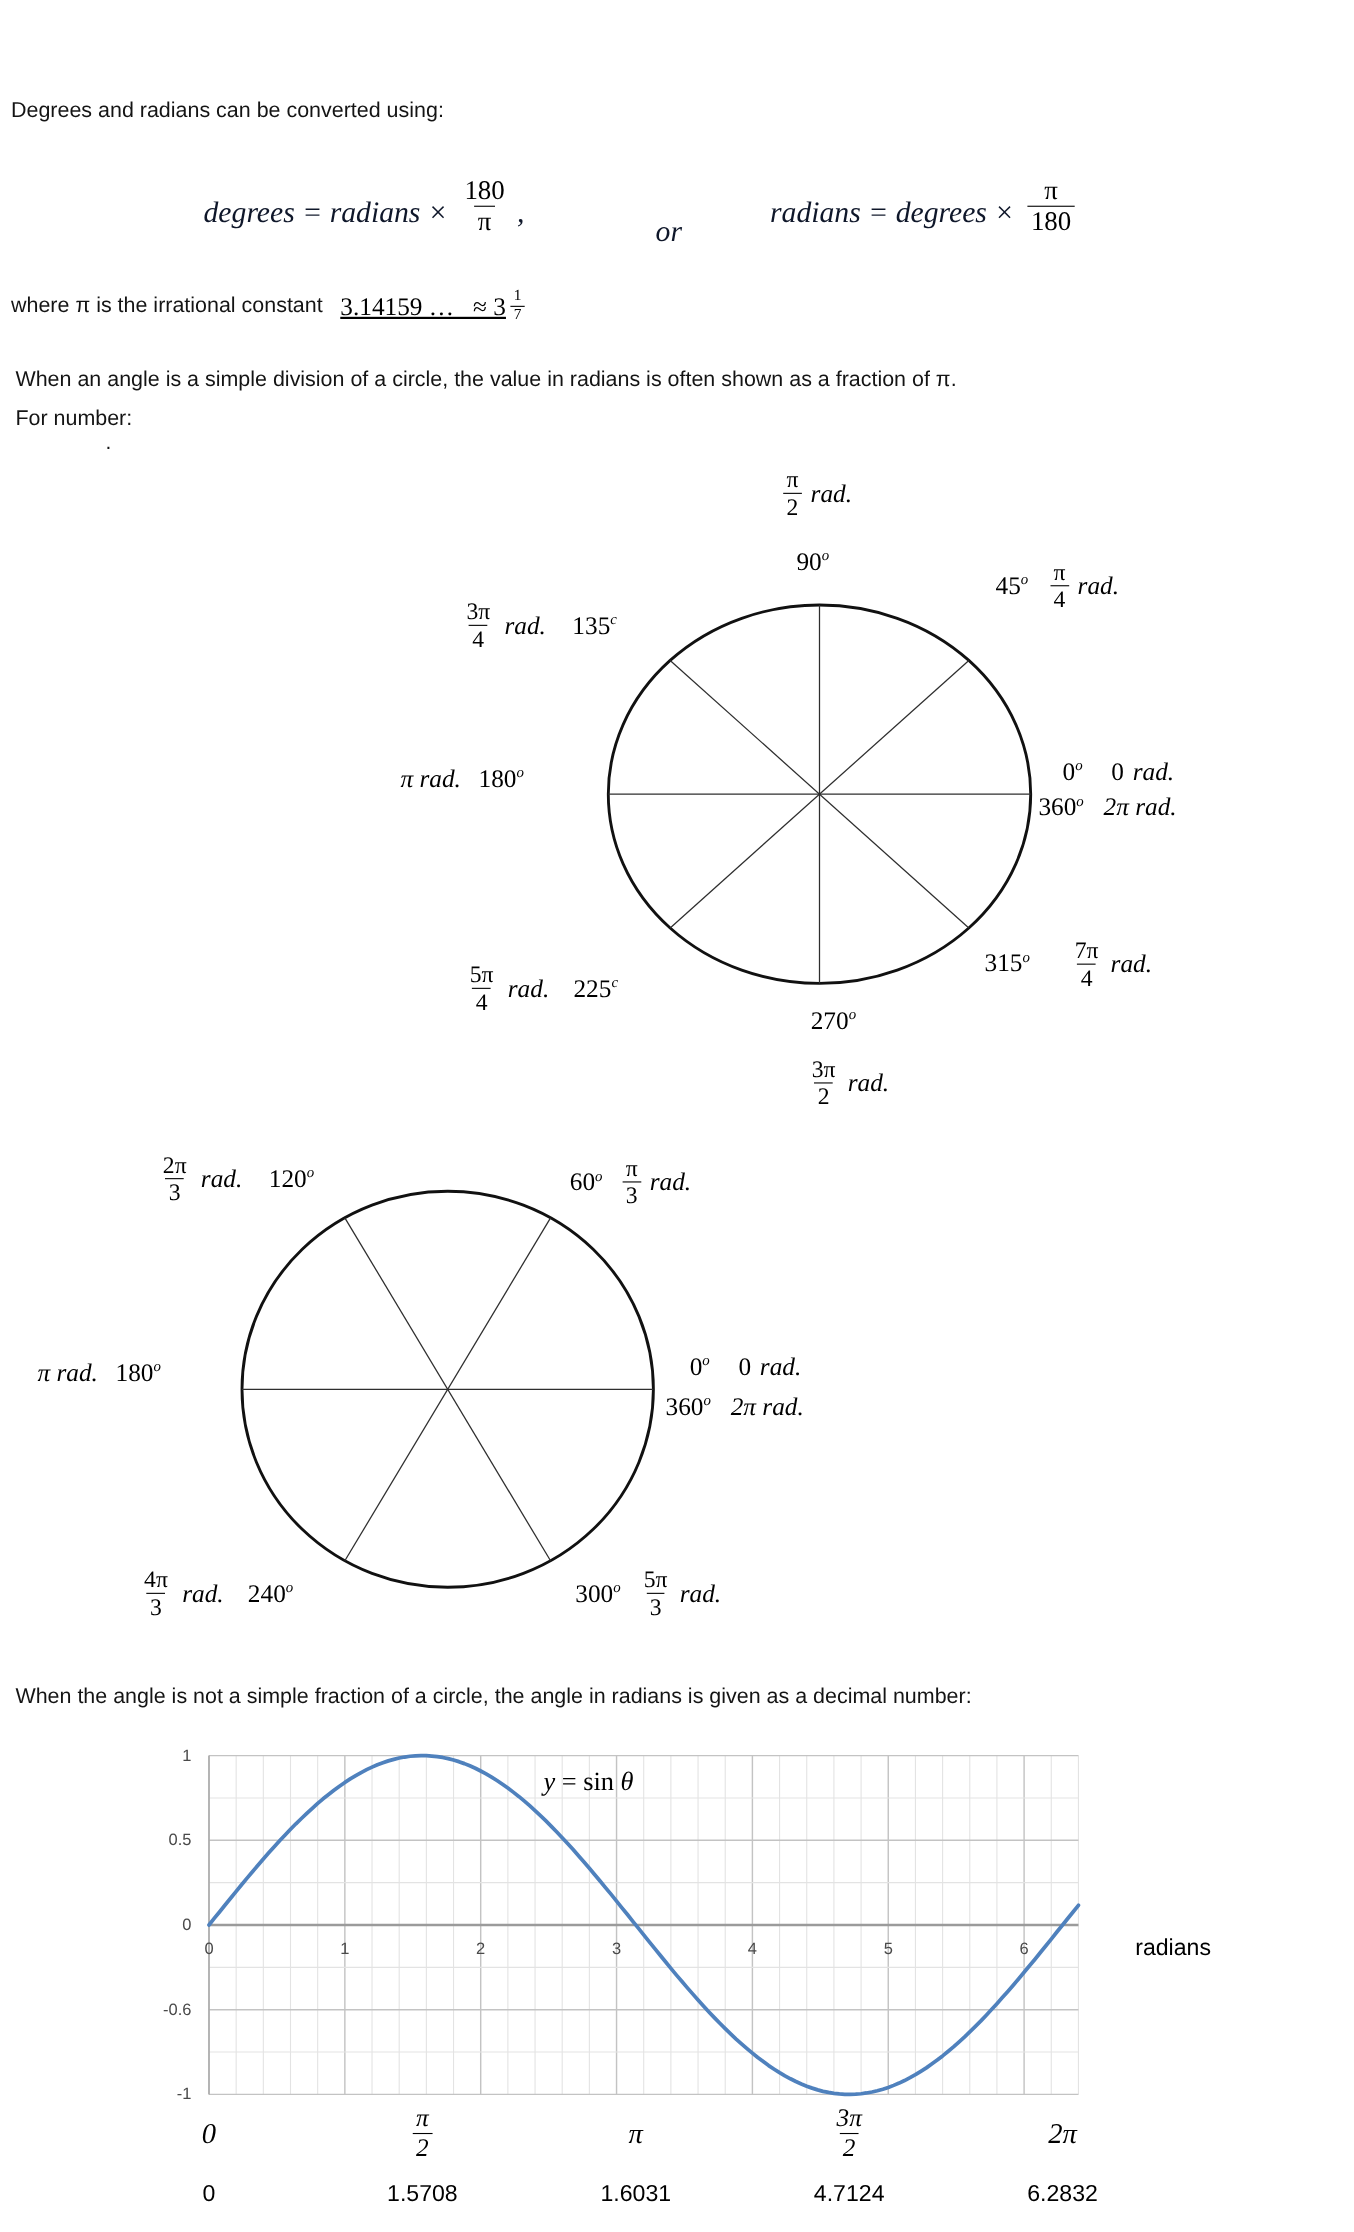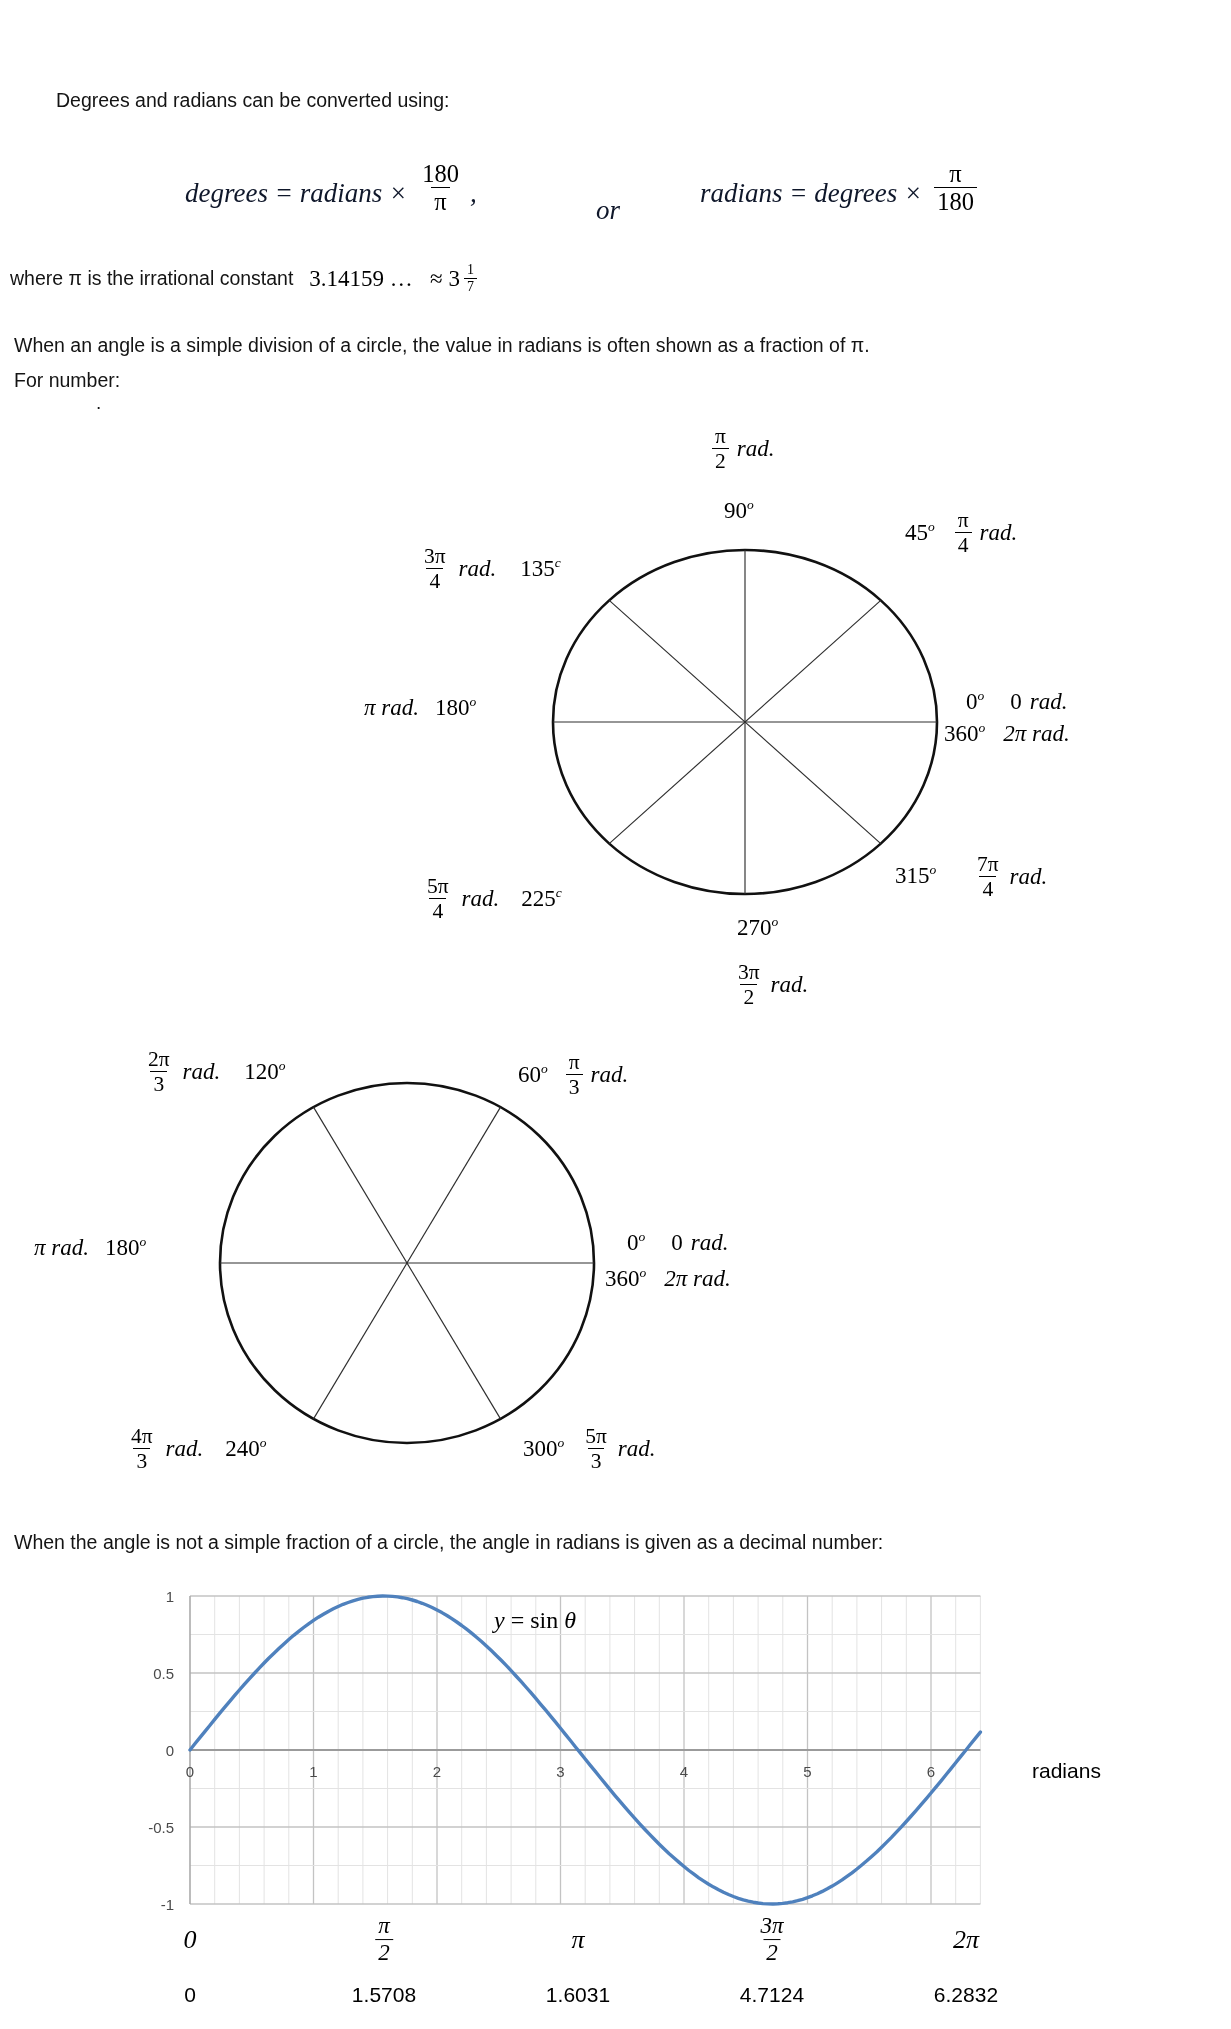--- a/index.html
+++ b/index.html
@@ -90,21 +90,21 @@
       <line x1="745" y1="550" x2="745" y2="894" stroke="#2e2e2e" stroke-width="1.15"></line>
       <line x1="609.2354980121829" y1="600.3776336359139" x2="880.7645019878171" y2="843.6223663640861" stroke="#2e2e2e" stroke-width="1.15"></line>
       <ellipse cx="407" cy="1263" rx="187" ry="180" fill="none" stroke="#111" stroke-width="2.6"></ellipse>
       <line x1="594" y1="1263" x2="220" y2="1263" stroke="#2e2e2e" stroke-width="1.15"></line>
       <line x1="500.5" y1="1107.115427318801" x2="313.5" y2="1418.884572681199" stroke="#2e2e2e" stroke-width="1.15"></line>
       <line x1="313.50000000000006" y1="1107.115427318801" x2="500.49999999999994" y2="1418.884572681199" stroke="#2e2e2e" stroke-width="1.15"></line>
     </svg>
 
 
 
-  <div class="abs body-text" style="left:10px;top:88px;margin-left:46px;">Degrees and radians can be converted using:</div>
+  <div class="abs body-text" style="left:10px;top:88px;">Degrees and radians can be converted using:</div>
 
   <div class="abs" style="left:185px;top:160px;display:flex;align-items:center;">
     <span class="formula-text">degrees = radians ×</span>
     <span class="frac bfrac" style="margin-left:12px;">
       <span class="fnum">180</span>
       <span class="fden">π</span>
     </span>
     <span class="formula-text" style="margin-left:8px;">,</span>
   </div>
 
@@ -113,21 +113,21 @@
   <div class="abs" style="left:700px;top:160px;display:flex;align-items:center;">
     <span class="formula-text">radians = degrees ×</span>
     <span class="frac bfrac" style="margin-left:12px;">
       <span class="fnum">π</span>
       <span class="fden">180</span>
     </span>
   </div>
 
   <div class="abs" style="left:10px;top:262px;display:flex;align-items:center;">
     <span class="body-text">where π is the irrational constant</span>
-    <span class="pimath" style="margin-left:16px;">3.14159 …   ≈ 3</span>
+    <span class="pimath" style="margin-left:16px;text-decoration:underline;">3.14159 …   ≈ 3</span>
     <span class="frac sfrac" style="margin-left:4px;">
       <span class="fnum">1</span>
       <span class="fden">7</span>
     </span>
   </div>
 
   <div class="abs body-text" style="left:14px;top:333px;">When an angle is a simple division of a circle, the value in radians is often shown as a fraction of π.</div>
   <div class="abs body-text" style="left:14px;top:368px;">For number:</div>
   <div class="abs stray-dot" style="left:96px;top:392px;">.</div>
 
@@ -143,21 +143,21 @@
       <div class="xtick" style="left: 190px; top: 1763px;">0</div>
       <div class="xtick" style="left: 313.5px; top: 1763px;">1</div>
       <div class="xtick" style="left: 437px; top: 1763px;">2</div>
       <div class="xtick" style="left: 560.5px; top: 1763px;">3</div>
       <div class="xtick" style="left: 684px; top: 1763px;">4</div>
       <div class="xtick" style="left: 807.5px; top: 1763px;">5</div>
       <div class="xtick" style="left: 931px; top: 1763px;">6</div>
       <div class="ytick" style="left: 174px; top: 1596px;">1</div>
       <div class="ytick" style="left: 174px; top: 1673px;">0.5</div>
       <div class="ytick" style="left: 174px; top: 1750px;">0</div>
-      <div class="ytick" style="left: 174px; top: 1827px;">-0.5</div>
+      <div class="ytick" style="left: 174px; top: 1827px;">-0.6</div>
       <div class="ytick" style="left: 174px; top: 1904px;">-1</div>
       <div class="pitem" style="left: 190px;">0</div>
       <div class="pitem pfrac" style="left: 383.994px;">
         <span class="fnum">π</span>
         <span class="fden">2</span>
       </div>
       <div class="pitem" style="left: 577.988px;">π</div>
       <div class="pitem pfrac" style="left: 771.981px;">
         <span class="fnum">3π</span>
         <span class="fden">2</span>

